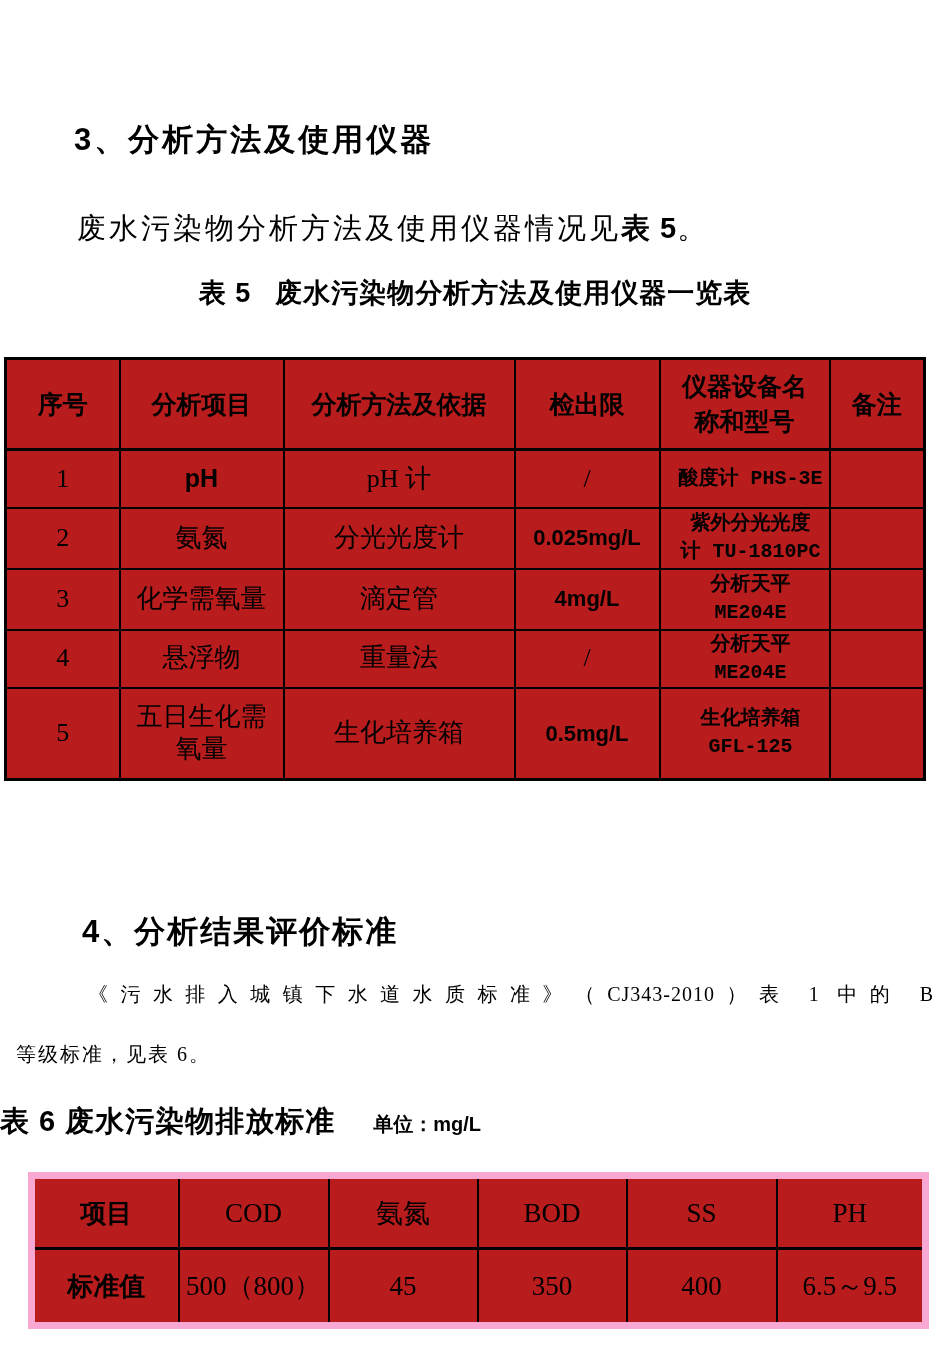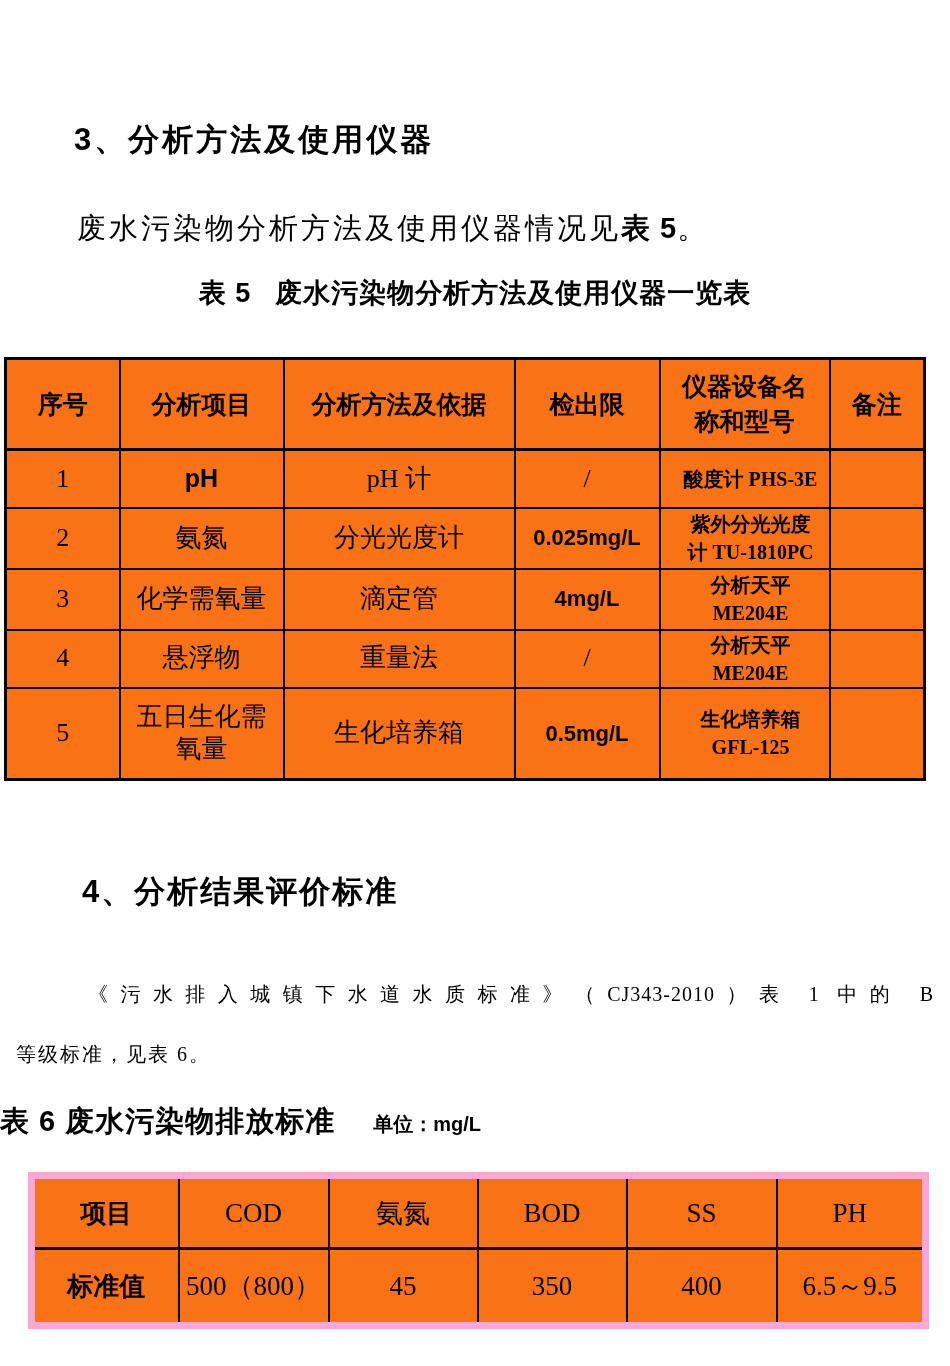--- a/index.html
+++ b/index.html
@@ -31,51 +31,51 @@
     font-family: "Liberation Sans", sans-serif; font-weight: bold;
     font-size: 27px; line-height: 34px; letter-spacing: 1px;
   }
   #caption5 .cap-title { margin-left: 24px; }
 
   
   table {
     position: absolute;
     border-collapse: collapse;
     table-layout: fixed;
-    background: #f97316;
+    background: #b91c1c;
   }
   th, td {
     border: 2px solid #000000;
     text-align: center; vertical-align: middle;
     white-space: pre-line;
     padding: 0 4px;
     overflow: hidden;
   }
 
   
   #table5 { left: 4px; top: 357px; width: 919px; border: 3px solid #000; }
   #table5 th {
     font-family: "Liberation Sans", sans-serif; font-weight: bold;
     font-size: 25px; line-height: 1.4;
     border-bottom: 3px solid #000;
   }
   #table5 td { font-size: 26px; line-height: 1.25; }
   #table5 td.ph-cell { font-family: "Liberation Sans", sans-serif; font-weight: 600; font-size: 25px; }
   #table5 td.limit-val { font-family: "Liberation Sans", sans-serif; font-weight: 600; font-size: 22px; margin-top: 16px; }
-  #table5 td.instr { font-family: Liberation Serif, serif; font-weight: 600; font-size: 20px; line-height: 1.4; padding-left: 16px; }
+  #table5 td.instr { font-family: Liberation Mono, monospace; font-weight: 600; font-size: 20px; line-height: 1.4; padding-left: 16px; }
   #table5 tr.rh-head { height: 91px; }
   #table5 tr.rh-1 { height: 58px; }
   #table5 tr.rh-2 { height: 61px; }
   #table5 tr.rh-3 { height: 61px; }
   #table5 tr.rh-4 { height: 57px; }
   #table5 tr.rh-5 { height: 92px; }
 
   
   #heading4 {
-    position: absolute; left: 82px; top: 874px;
+    position: absolute; left: 82px; top: 914px;
     font-family: "Liberation Sans", sans-serif; font-weight: bold;
     font-size: 31px; line-height: 36px; letter-spacing: 2px;
   }
   #para2 {
     position: absolute; left: 16px; top: 964px; width: 918px;
     font-size: 20px; line-height: 60px;
   }
   #para2 .l1 {
     text-indent: 72px;
     text-align: justify; text-align-last: justify;

